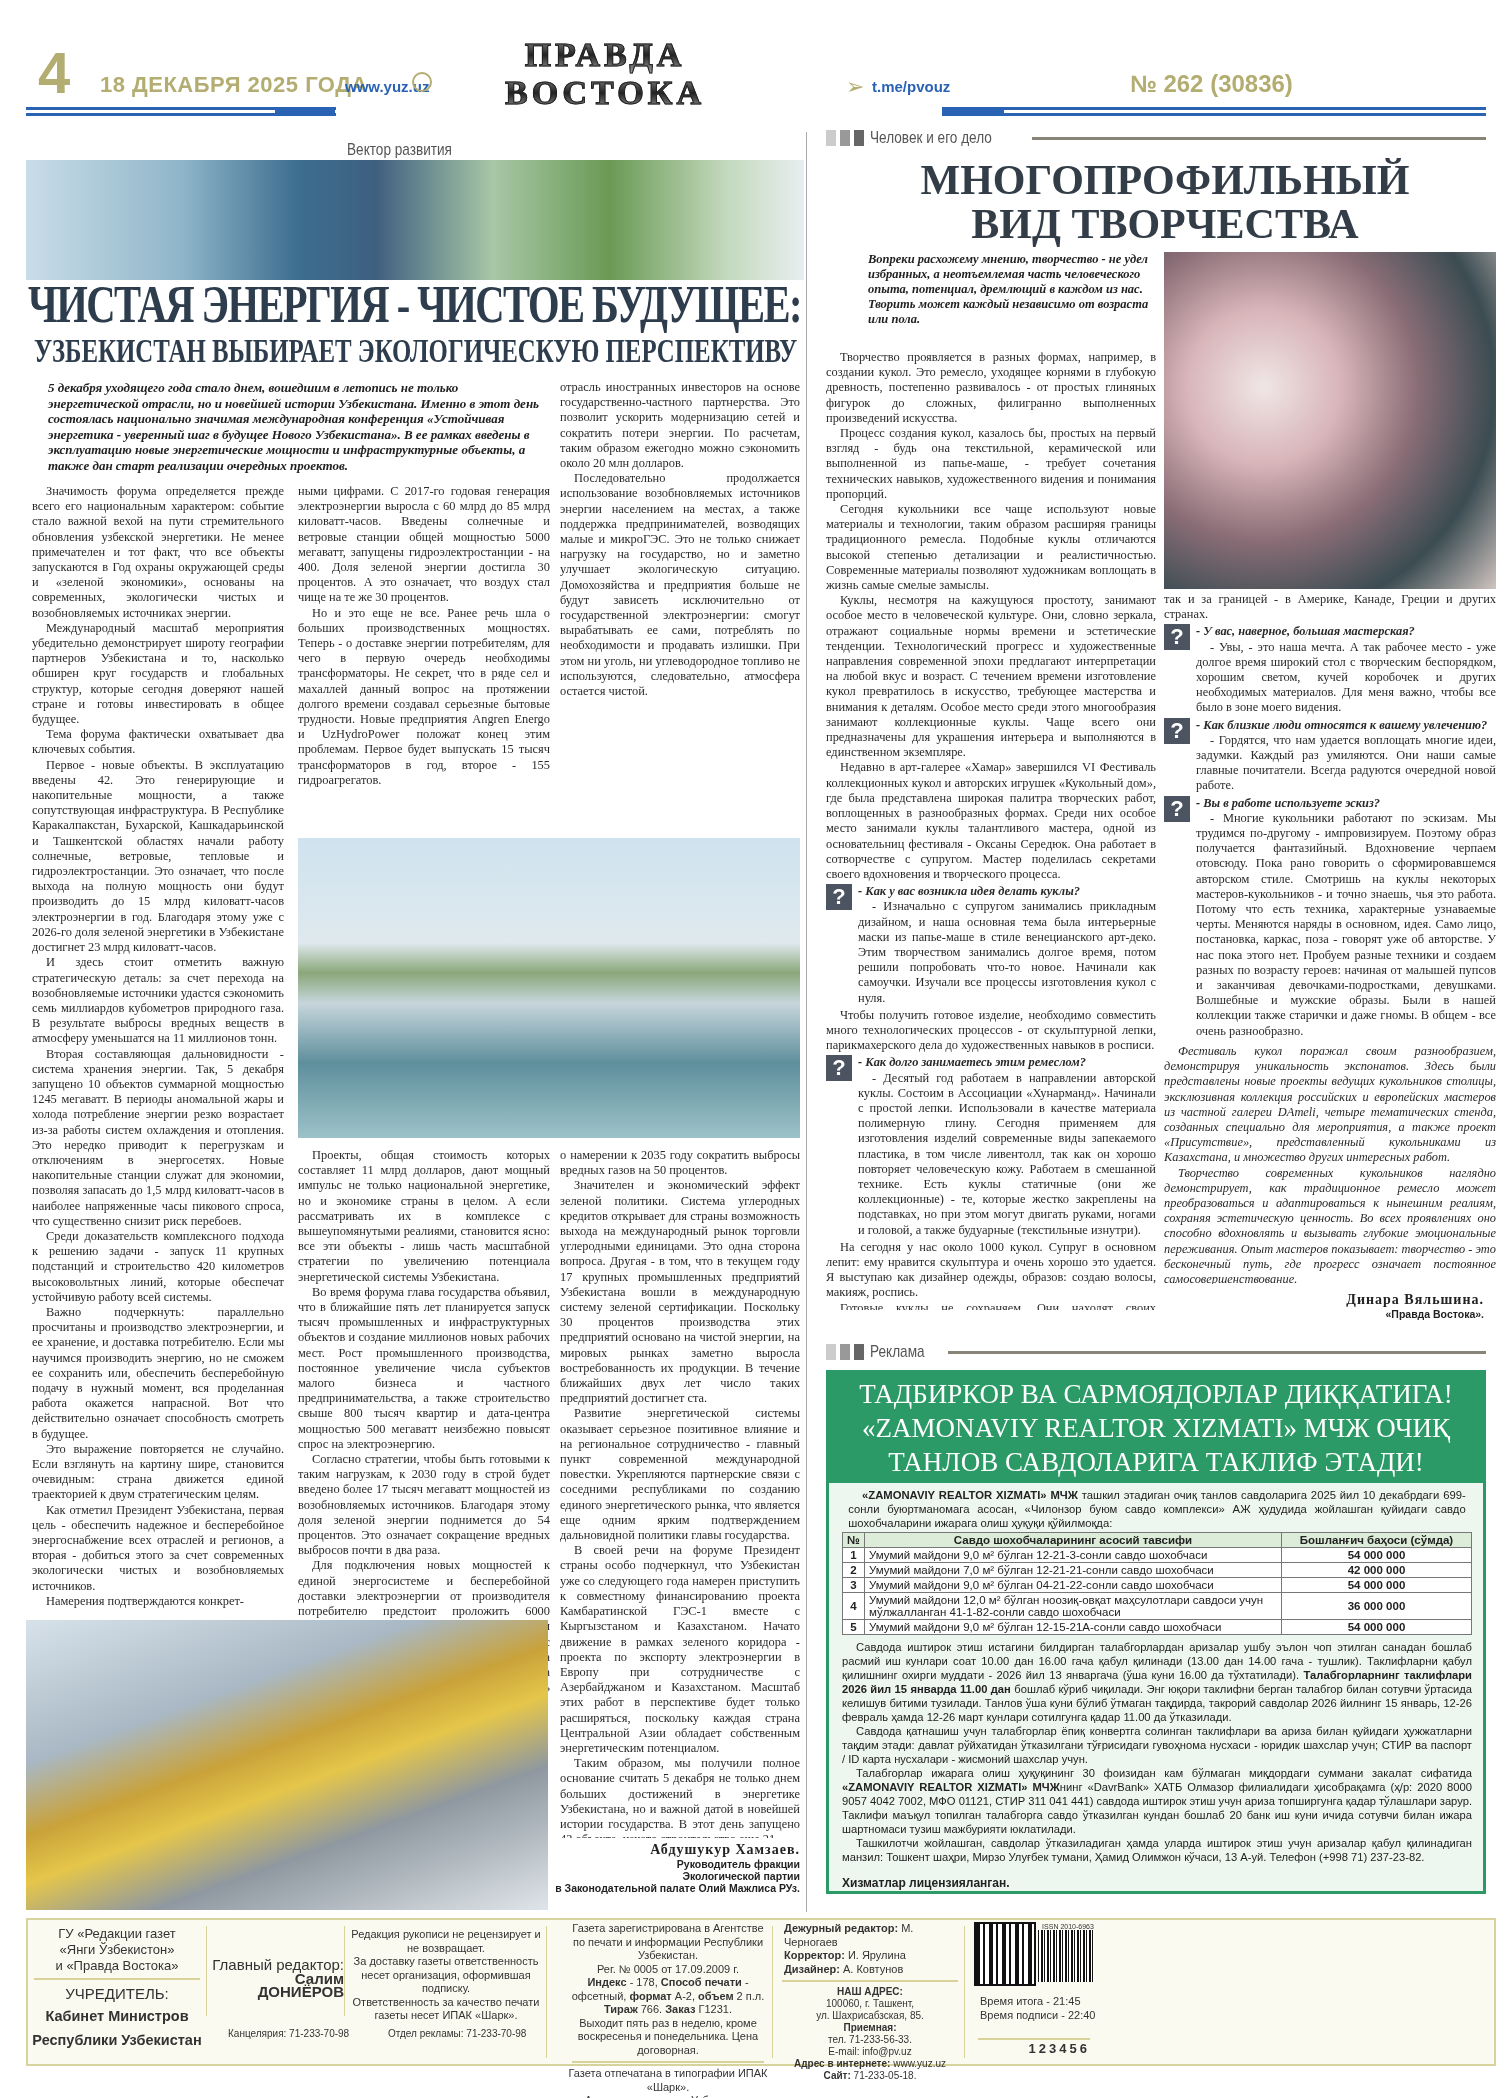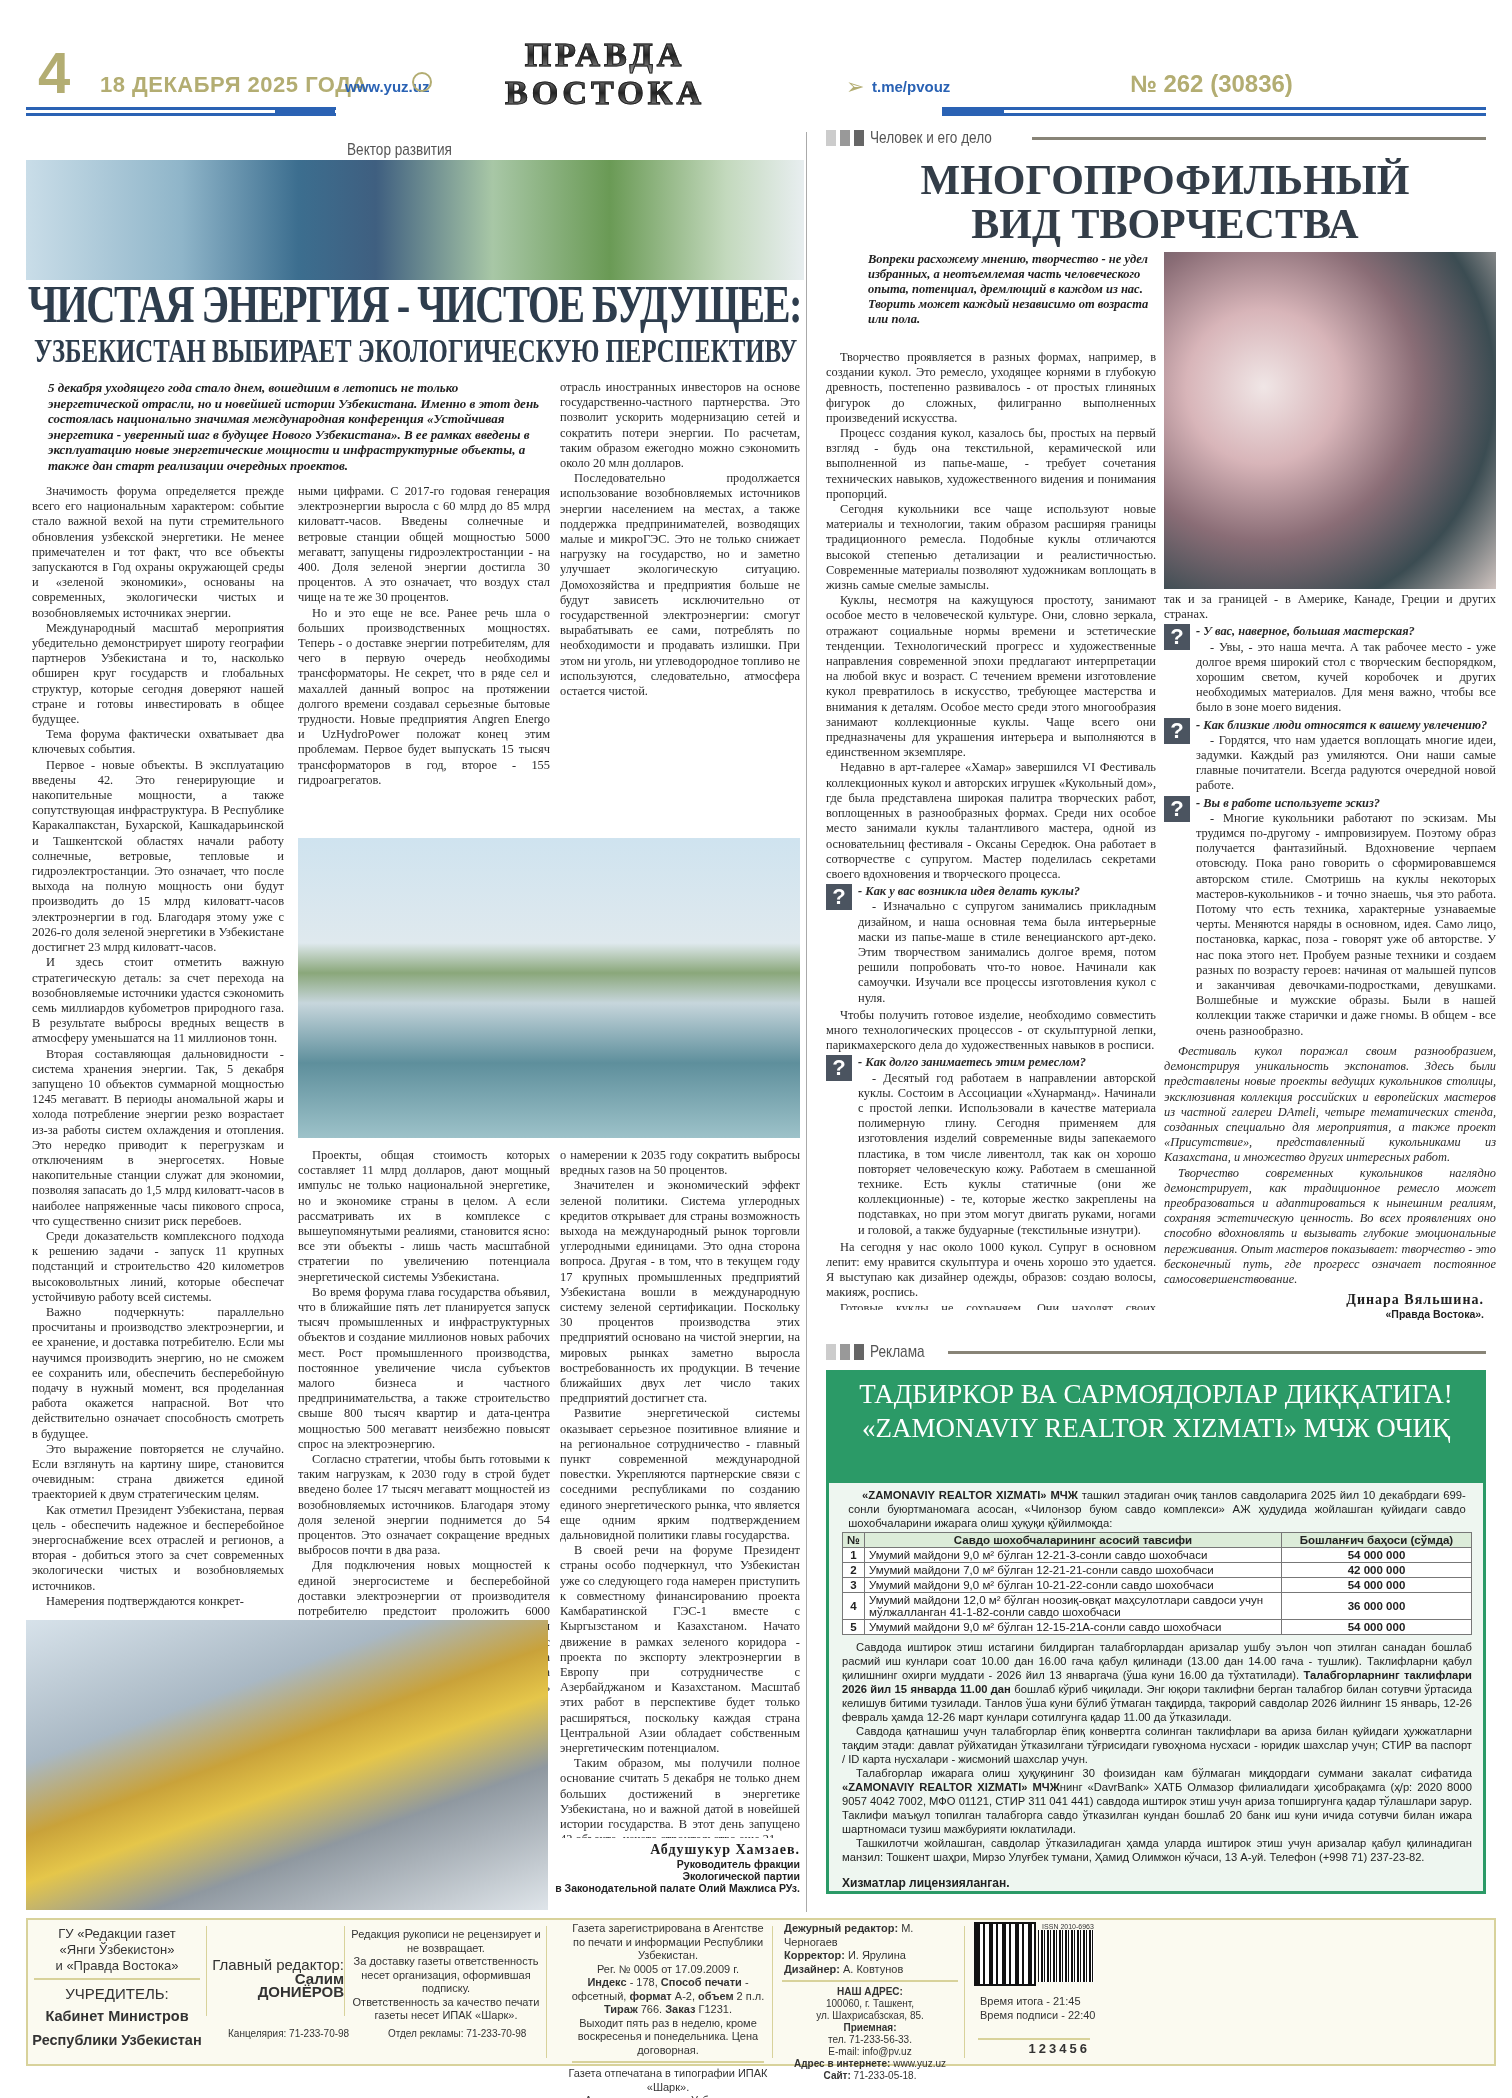--- a/index.html
+++ b/index.html
@@ -240,20 +240,21 @@
   <span class="sq sq1"></span>
     <span class="sq sq2"></span>
     <span class="sq sq3"></span>
   <span class="lbl">Реклама</span>
   <span class="line"></span>
 </div>
 <div class="abs ad-box"></div>
 <div class="abs ad-head">
   <div>ТАДБИРКОР ВА САРМОЯДОРЛАР ДИҚҚАТИГА!</div>
   <div>«ZAMONAVIY REALTOR XIZMATI» МЧЖ ОЧИҚ</div>
+  <div>ТАНЛОВ САВДОЛАРИГА ТАКЛИФ ЭТАДИ!</div>
 </div>
 <p class="abs ad-intro"><b>«ZAMONAVIY REALTOR XIZMATI» МЧЖ</b><span> ташкил этадиган очиқ танлов савдоларига 2025 йил 10 декабрдаги 699-сонли буюртманомага асосан, «Чилонзор буюм савдо комплекси» АЖ ҳудудида жойлашган қуйидаги савдо шохобчаларини ижарага олиш ҳуқуқи қўйилмоқда:</span></p>
 
 <table class="ad-table">
   <thead>
     <tr>
       <th>№</th>
       <th>Савдо шохобчаларининг асосий тавсифи</th>
       <th>Бошланғич баҳоси (сўмда)</th>
     </tr>
@@ -264,21 +265,21 @@
       <td>Умумий майдони 9,0 м² бўлган 12-21-3-сонли савдо шохобчаси</td>
       <td class="price">54 000 000</td>
     </tr>
     <tr>
       <td class="num">2</td>
       <td>Умумий майдони 7,0 м² бўлган 12-21-21-сонли савдо шохобчаси</td>
       <td class="price">42 000 000</td>
     </tr>
     <tr>
       <td class="num">3</td>
-      <td>Умумий майдони 9,0 м² бўлган 10-21-22-сонли савдо шохобчаси</td>
+      <td>Умумий майдони 9,0 м² бўлган 04-21-22-сонли савдо шохобчаси</td>
       <td class="price">54 000 000</td>
     </tr>
     <tr>
       <td class="num">4</td>
       <td>Умумий майдони 12,0 м² бўлган ноозиқ-овқат маҳсулотлари савдоси учун мўлжалланган 41-1-82-сонли савдо шохобчаси</td>
       <td class="price">36 000 000</td>
     </tr>
     <tr>
       <td class="num">5</td>
       <td>Умумий майдони 9,0 м² бўлган 12-15-21А-сонли савдо шохобчаси</td>

